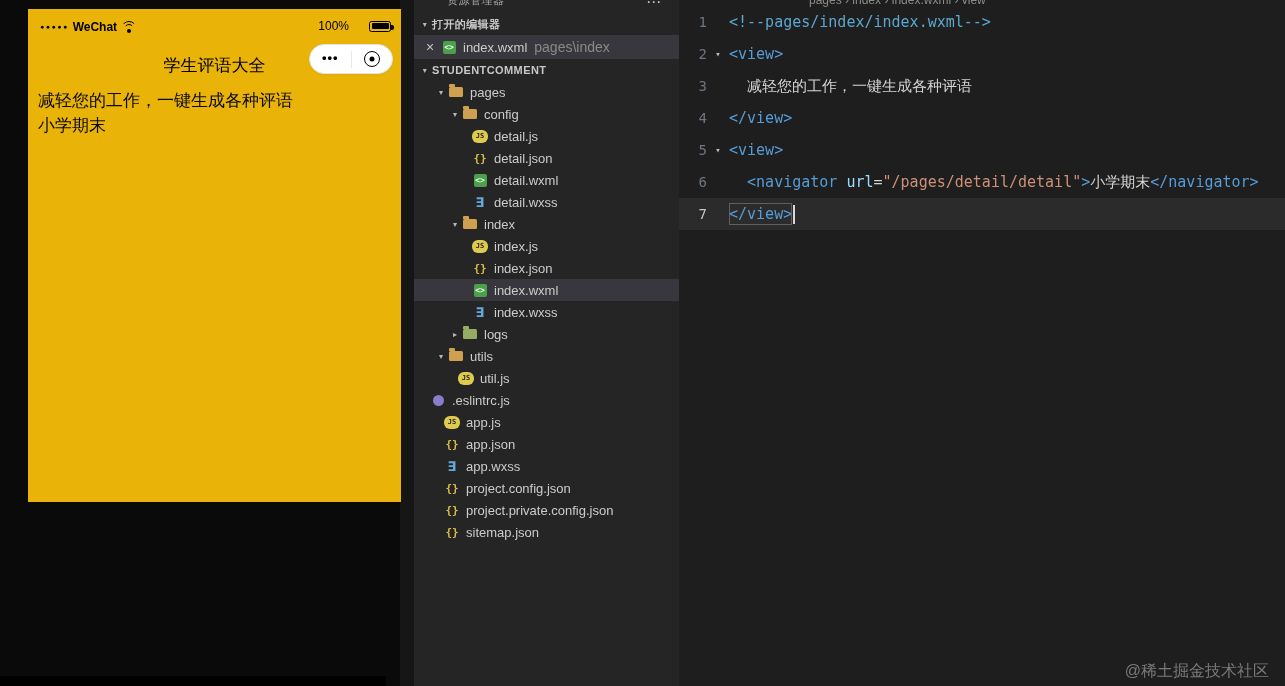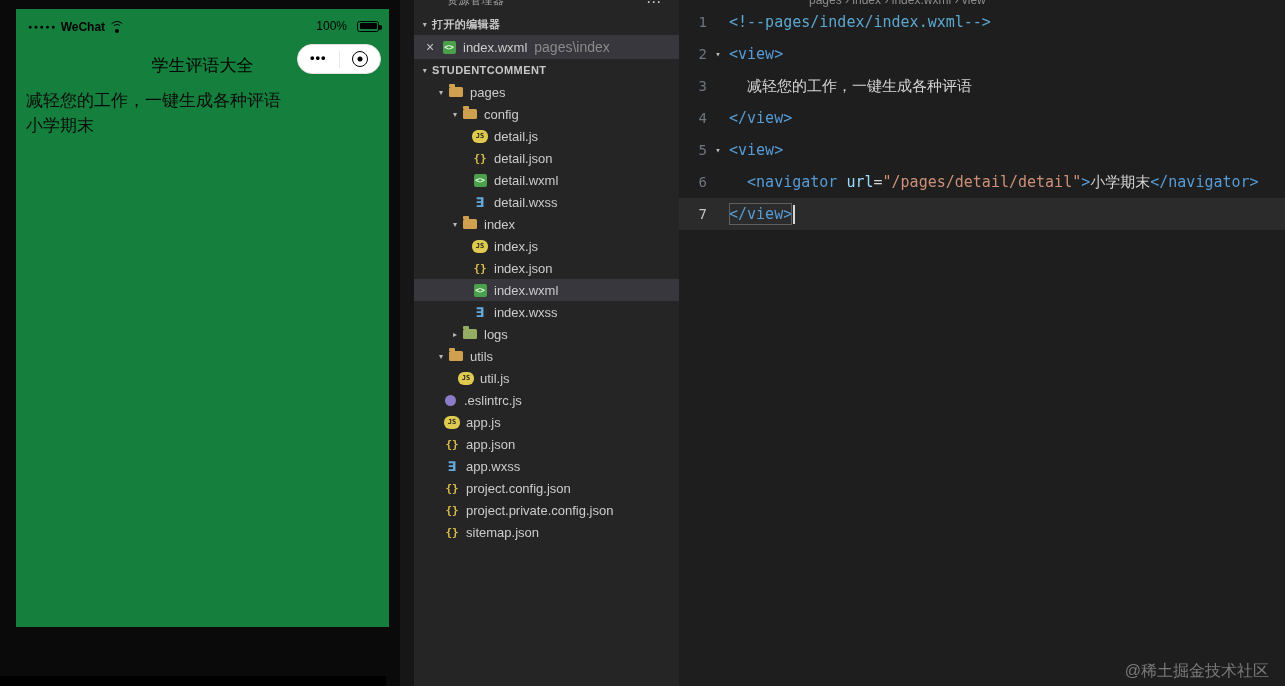--- a/index.html
+++ b/index.html
@@ -1,34 +1,34 @@
 <!DOCTYPE html>
 <html style="--c-comment: #5ba7cf; --c-tag: #569cd6; --c-attr: #9cdcfe; --c-string: #ce9178; --c-text: #d4d4d4; --c-punct: #d4d4d4;"><head>
 <meta charset="utf-8">
 <style>
   *{margin:0;padding:0;box-sizing:border-box}
   html,body{width:1285px;height:686px}
   body{position:relative;overflow:hidden;background:#161616;font-family:"Liberation Sans","DejaVu Sans",sans-serif}
 
   
   .simulator{position:absolute;left:0;top:0;width:400px;height:686px;background:#0a0a0a}
-  .phone{position:absolute;left:16px;top:9px;width:373px;height:618px;background:#15803d}
+  .phone{position:absolute;left:28px;top:9px;width:373px;height:493px;background:#eab308}
   .phone-bottom-bar{position:absolute;left:0;top:676px;width:386px;height:10px;background:#000}
 
   .status{position:absolute;left:0;top:8px;width:100%;height:20px;color:#000}
   .status-left{position:absolute;left:12px;top:0;display:flex;align-items:center;gap:4px;height:20px}
   .dots{font-size:7px;letter-spacing:1.5px;position:relative;top:-1px}
   .carrier{font-size:12px;font-weight:600}
   .wifi{width:15px;height:11px;position:relative;display:inline-block}
   .wifi i{position:absolute;display:block}
   .wifi .dot{left:5.5px;top:7px;width:4px;height:4px;background:#000;border-radius:50%}
   .wifi .a1{left:2.5px;top:2.5px;width:10px;height:10px;border:1.5px solid #000;border-radius:50%;clip-path:polygon(50% 50%,0 0,100% 0)}
   .wifi .a2{left:-0.5px;top:-0.5px;width:16px;height:16px;border:1.5px solid #000;border-radius:50%;clip-path:polygon(50% 50%,0 0,100% 0)}
   .status-time{position:absolute;left:0;right:0;top:2px;text-align:center;font-size:12px;font-weight:700}
-  .status-right{position:absolute;right:10px;top:2px;display:flex;align-items:center;gap:10px;font-size:12px}
+  .status-right{position:absolute;right:10px;top:2px;display:flex;align-items:center;gap:20px;font-size:12px}
   .batt{width:22px;height:11px;border:1px solid #000;border-radius:2.5px;position:relative;padding:1.5px}
   .batt::before{content:'';display:block;width:100%;height:100%;background:#000;border-radius:1px}
   .batt::after{content:'';position:absolute;right:-4px;top:3px;width:3px;height:5px;background:#000;border-radius:0 2px 2px 0}
 
   .nav-title{position:absolute;top:45px;left:0;width:100%;text-align:center;font-size:17px;color:#000}
   .capsule{position:absolute;right:8px;top:35px;width:84px;height:30px;border:1px solid #e2e2e2;border-radius:15px;background:#fff;display:flex;align-items:center;box-shadow:0 1px 3px rgba(0,0,0,.04)}
   .capsule-half{flex:1;display:flex;align-items:center;justify-content:center;height:100%;cursor:pointer}
   .capsule-divider{width:1px;height:17px;background:#e7e7e7}
   .more-dots{font-size:13px;font-weight:700;letter-spacing:1px;color:#000;line-height:1;position:relative;top:-2px}
   .home-btn{width:16px;height:16px;border:1.5px solid #000;border-radius:50%;position:relative}
@@ -218,21 +218,21 @@
           <span class="icon-folder" style="background: rgb(207, 160, 80);"></span>
         </span>
         <span>utils</span>
       </div>
       <div class="tree-row" style="padding-left: 44px;">
         <span class="ficon">
           <span class="icon-js">JS</span>
         </span>
         <span>util.js</span>
       </div>
-      <div class="tree-row" style="padding-left: 28px;">
+      <div class="tree-row" style="padding-left: 16px;">
         <span class="ficon">
           <span class="icon-eslint"></span>
         </span>
         <span>.eslintrc.js</span>
       </div>
       <div class="tree-row" style="padding-left: 30px;">
         <span class="ficon">
           <span class="icon-js">JS</span>
         </span>
         <span>app.js</span>

